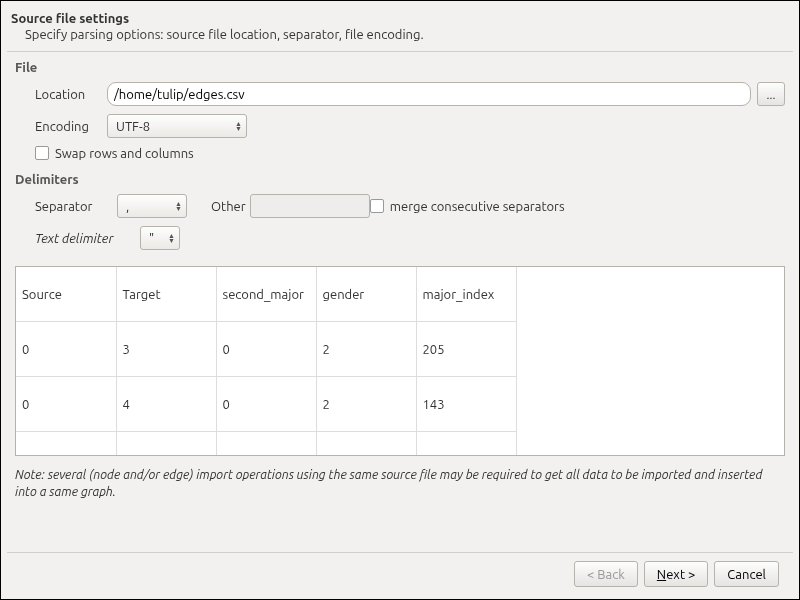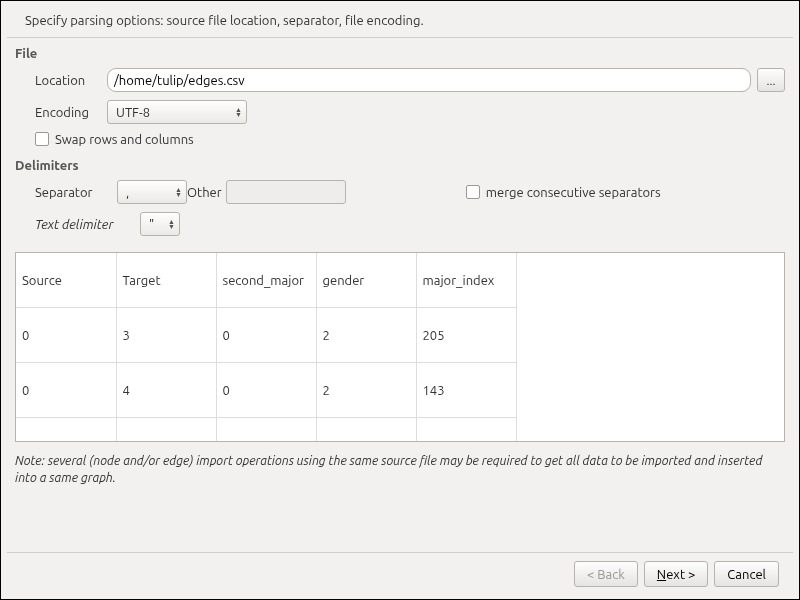--- a/index.html
+++ b/index.html
@@ -118,21 +118,20 @@
   width: 120px;
   height: 24px;
   border: 1px solid #b6b3ac;
   border-radius: 3px;
   background: #eeedec;
   margin-left: 4px;
 }
 .merge-wrap {
   display: flex;
   align-items: center;
-  margin-left: 120px;
 }
 .table-wrap {
   margin: 4px 14px;
   border: 1px solid #b6b3ac;
   background: #fff;
   height: 190px;
   overflow: hidden;
 }
 table {
   border-collapse: collapse;
@@ -183,20 +182,21 @@
 .btn.disabled {
   color: #999;
   cursor: default;
 }
 .u { text-decoration: underline; }
 </style>
 </head>
 <body>
 
 <div class="header">
+  <div class="header-title">Source file settings</div>
   <div class="header-sub">Specify parsing options: source file location, separator, file encoding.</div>
 </div>
 <div class="hr"></div>
 
 <div class="section">
   <div class="section-title">File</div>
   <div class="row">
     <div class="label">Location</div>
     <input class="textfield" value="/home/tulip/edges.csv" style="">
     <div class="browse-btn">
@@ -223,21 +223,21 @@
   <div class="section-title">Delimiters</div>
   <div class="row">
     <div class="label label-sep">Separator</div>
     <div class="combo combo-sep">
       <span>,</span>
       <span class="spin">
           <span>▲</span>
           <span>▼</span>
         </span>
     </div>
-    <span style="margin-left:0">Other</span>
+    <span style="margin-left:24px">Other</span>
     <div class="other-input"></div>
     <div class="merge-wrap">
       <span class="checkbox"></span>
       <span>merge consecutive separators</span>
     </div>
   </div>
   <div class="row">
     <div class="label label-txtdelim">Text delimiter</div>
     <div class="combo combo-txt">
       <span>"</span>

